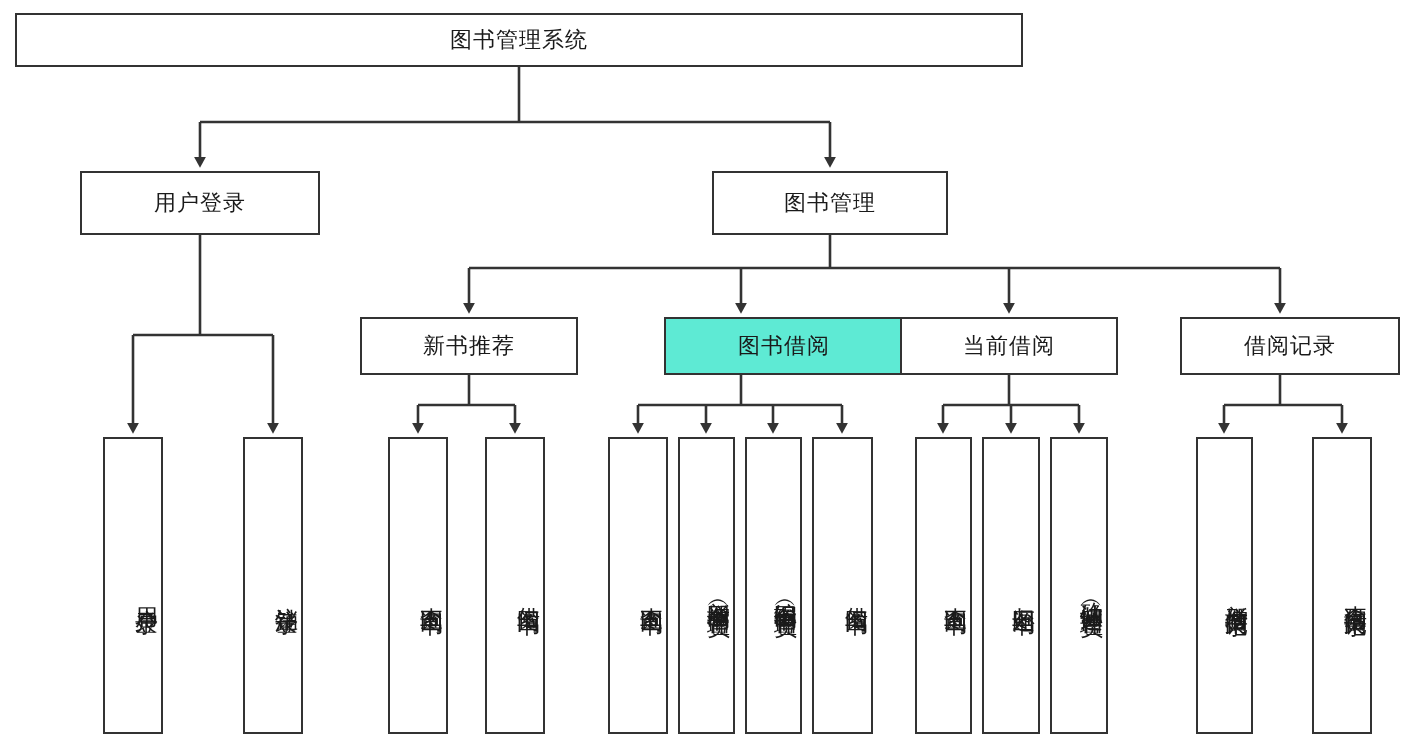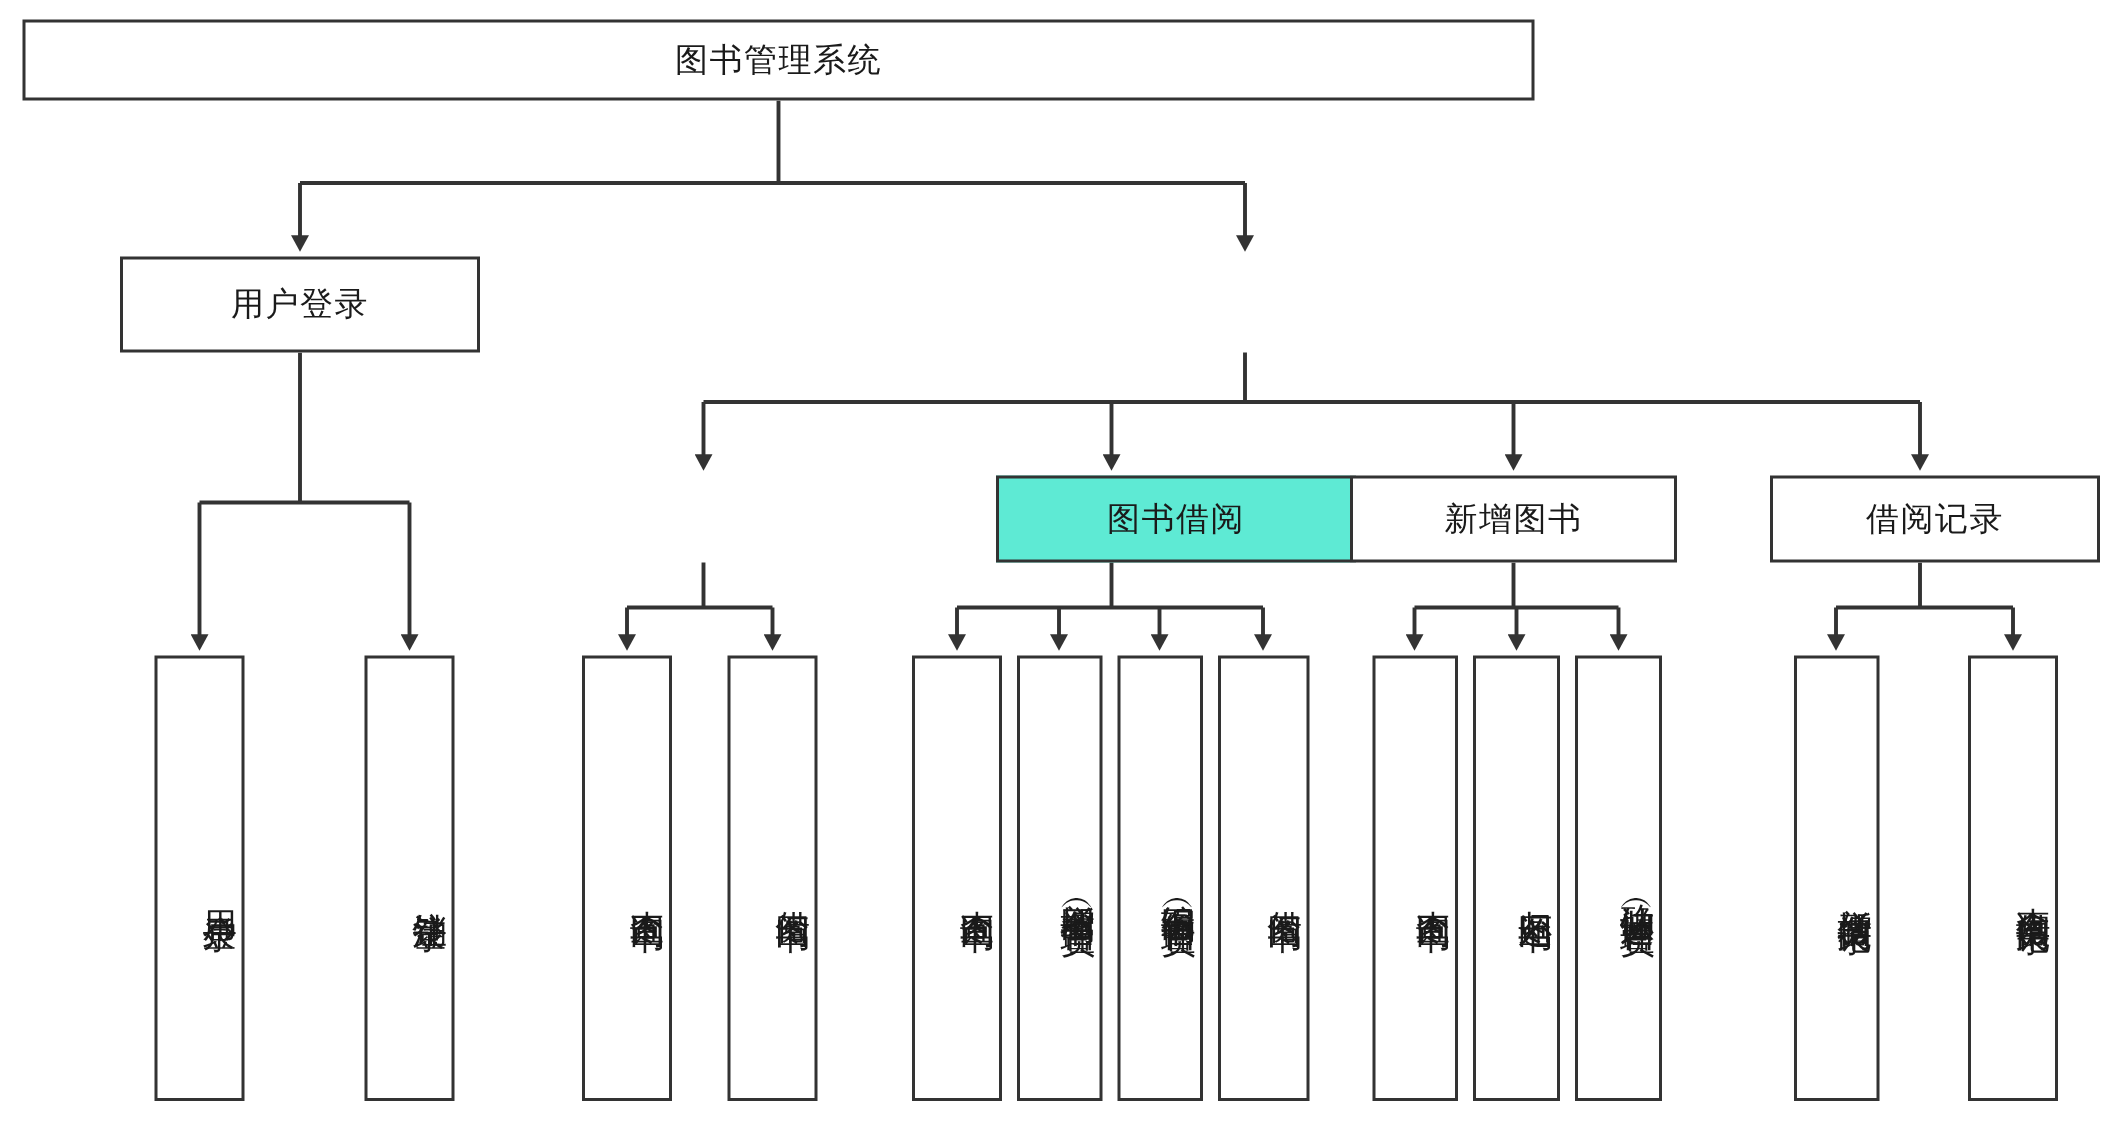--- a/index.html
+++ b/index.html
@@ -94,23 +94,25 @@
       <path d="M1280,375 L1280,405"></path>
       <path d="M1224,405 L1342,405"></path>
       <path d="M1224,405 L1224,424" marker-end="url(#arrow)"></path>
       <path d="M1342,405 L1342,424" marker-end="url(#arrow)"></path>
     </g>
   </svg>
 
   <div class="node h root" style="left: 15px; top: 13px; width: 1008px; height: 54px; border-color: rgb(51, 51, 51); background: rgb(255, 255, 255); color: rgb(26, 26, 26);">图书管理系统</div>
 
   <div class="node h" style="left: 80px; top: 171px; width: 240px; height: 64px; border-color: rgb(51, 51, 51); background: rgb(255, 255, 255); color: rgb(26, 26, 26);">用户登录</div>
+  <div class="node h" style="left: 712px; top: 171px; width: 236px; height: 64px; border-color: rgb(51, 51, 51); background: rgb(255, 255, 255); color: rgb(26, 26, 26);">图书管理</div>
 
+  <div class="node h" style="left: 360px; top: 317px; width: 218px; height: 58px; border-color: rgb(51, 51, 51); background: rgb(255, 255, 255); color: rgb(26, 26, 26);">新书推荐</div>
   <div class="node h" style="left: 664px; top: 317px; width: 240px; height: 58px; border-color: rgb(51, 51, 51); background: #5eead4; color: rgb(26, 26, 26);">图书借阅</div>
-  <div class="node h" style="left: 900px; top: 317px; width: 218px; height: 58px; border-color: rgb(51, 51, 51); background: rgb(255, 255, 255); color: rgb(26, 26, 26);">新增图书</div>
+  <div class="node h" style="left: 900px; top: 317px; width: 218px; height: 58px; border-color: rgb(51, 51, 51); background: rgb(255, 255, 255); color: rgb(26, 26, 26);">当前借阅</div>
   <div class="node h" style="left: 1170px; top: 317px; width: 220px; height: 58px; border-color: rgb(51, 51, 51); background: rgb(255, 255, 255); color: rgb(26, 26, 26); margin-left: 10px;">借阅记录</div>
 
   <div class="node v" style="left: 103px; top: 437px; width: 60px; height: 297px; border-color: rgb(51, 51, 51); background: rgb(255, 255, 255); color: rgb(26, 26, 26);">用户登录</div>
   <div class="node v" style="left: 243px; top: 437px; width: 60px; height: 297px; border-color: rgb(51, 51, 51); background: rgb(255, 255, 255); color: rgb(26, 26, 26);">注销登录</div>
   <div class="node v" style="left: 388px; top: 437px; width: 60px; height: 297px; border-color: rgb(51, 51, 51); background: rgb(255, 255, 255); color: rgb(26, 26, 26);">查询图书</div>
   <div class="node v" style="left: 485px; top: 437px; width: 60px; height: 297px; border-color: rgb(51, 51, 51); background: rgb(255, 255, 255); color: rgb(26, 26, 26);">借阅图书</div>
   <div class="node v" style="left: 608px; top: 437px; width: 60px; height: 297px; border-color: rgb(51, 51, 51); background: rgb(255, 255, 255); color: rgb(26, 26, 26);">查询图书</div>
   <div class="node v" style="left: 678px; top: 437px; width: 57px; height: 297px; border-color: rgb(51, 51, 51); background: rgb(255, 255, 255); color: rgb(26, 26, 26);">新增图书（管理员）</div>
   <div class="node v" style="left: 745px; top: 437px; width: 57px; height: 297px; border-color: rgb(51, 51, 51); background: rgb(255, 255, 255); color: rgb(26, 26, 26);">编辑图书（管理员）</div>
   <div class="node v" style="left: 812px; top: 437px; width: 61px; height: 297px; border-color: rgb(51, 51, 51); background: rgb(255, 255, 255); color: rgb(26, 26, 26);">借阅图书</div>

